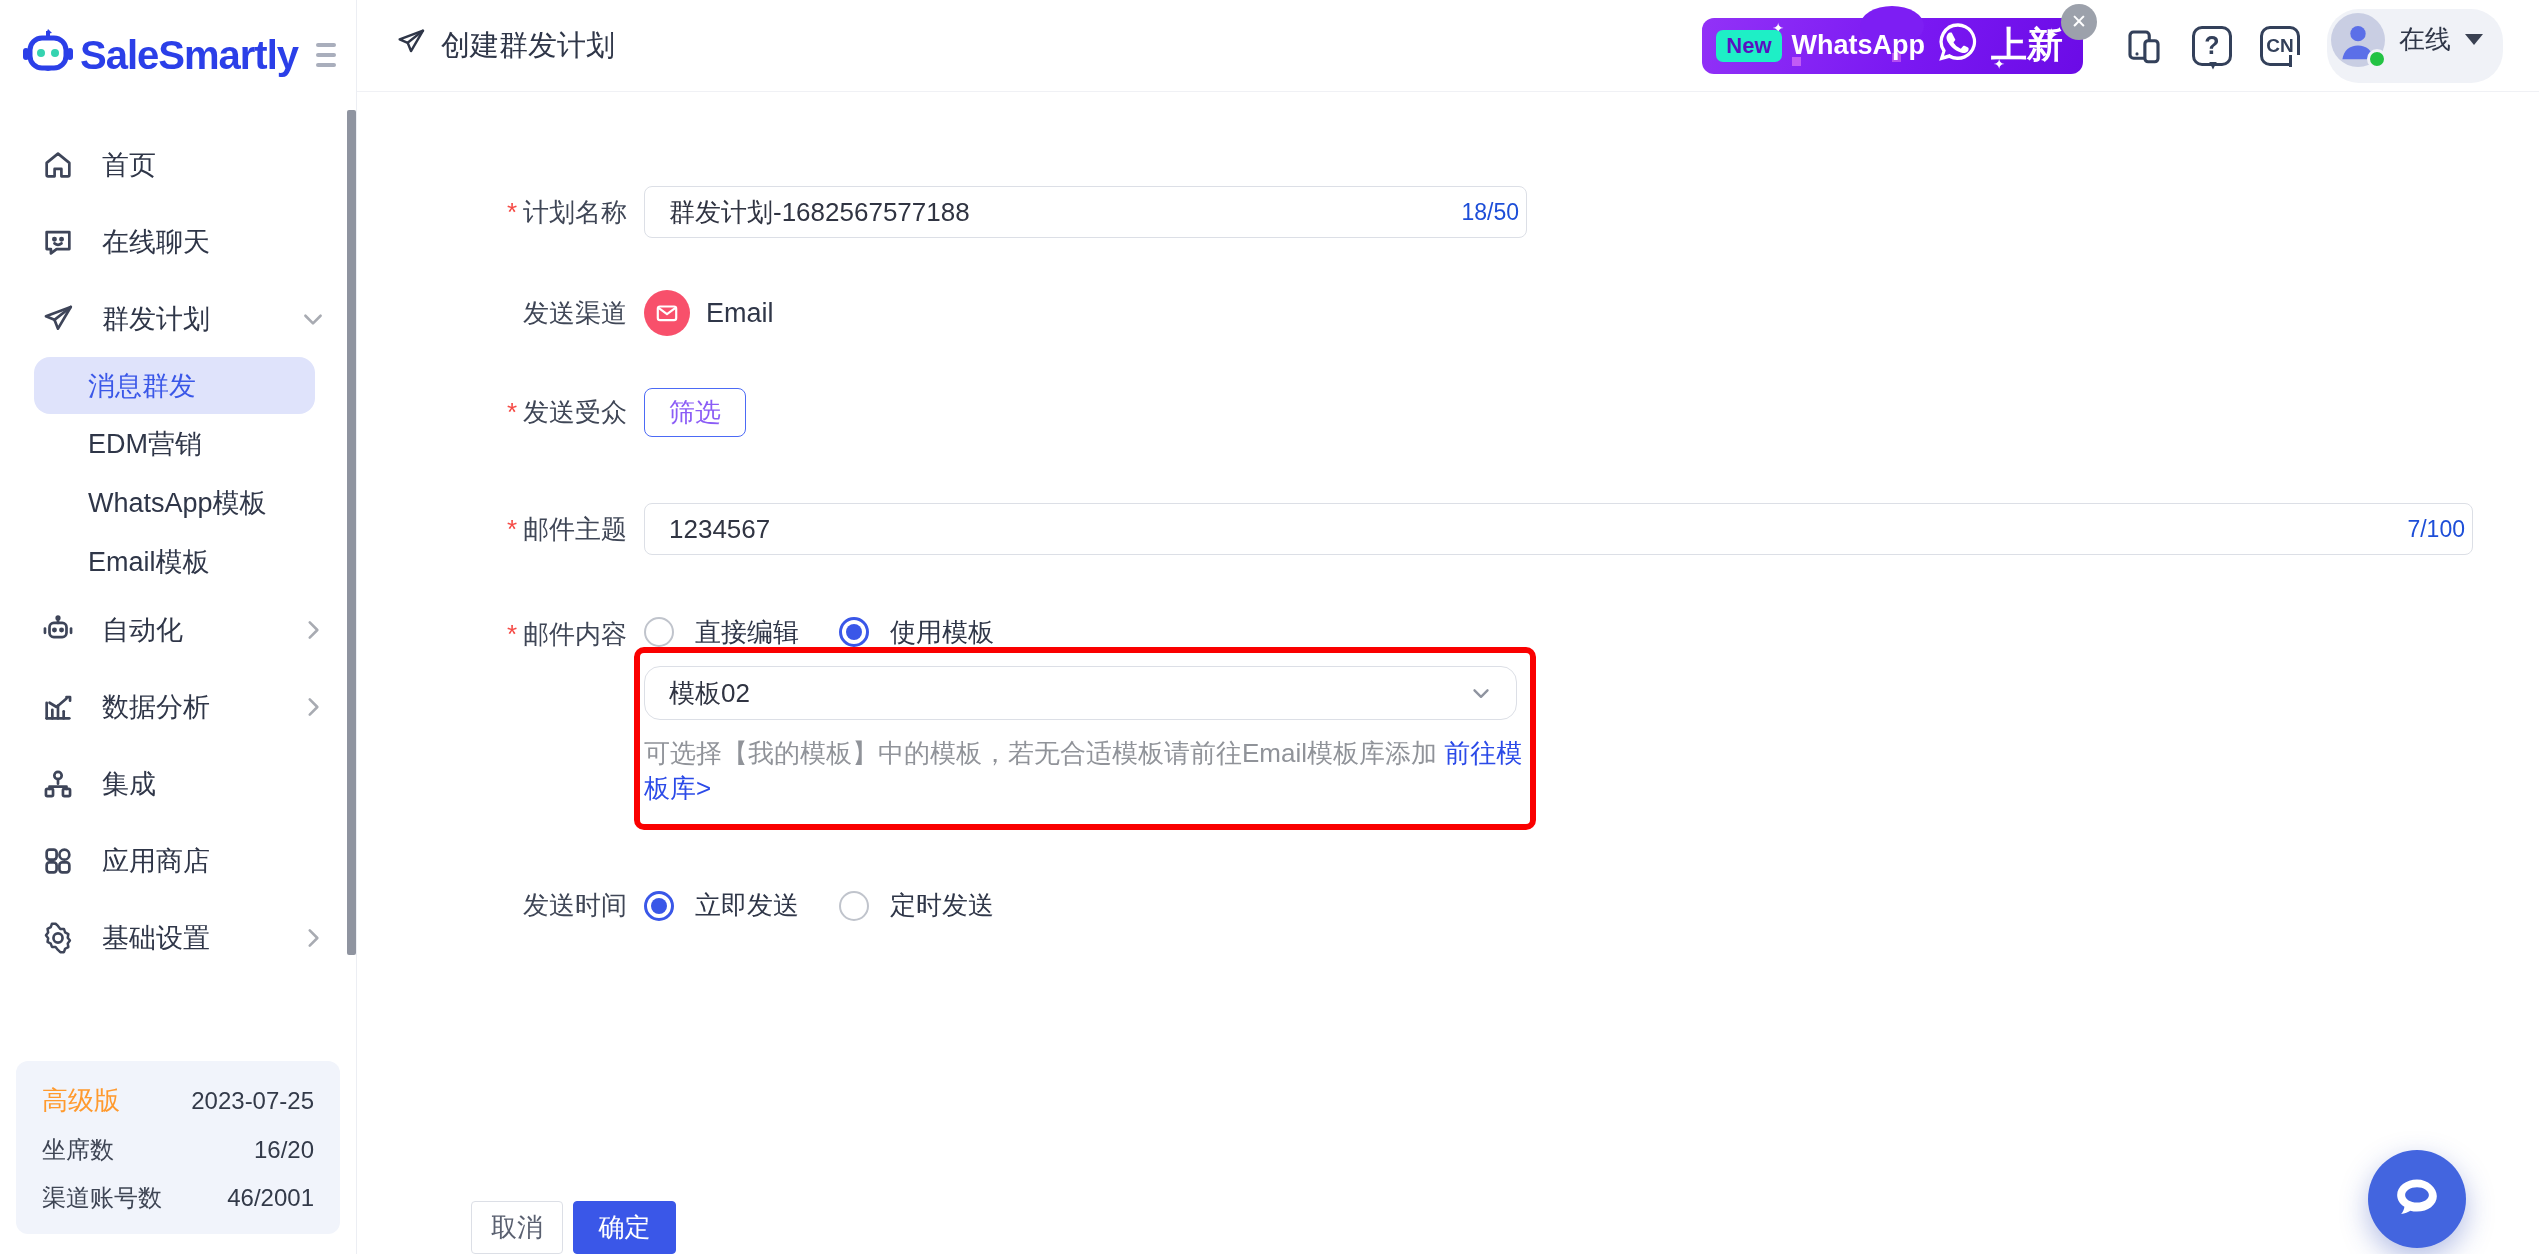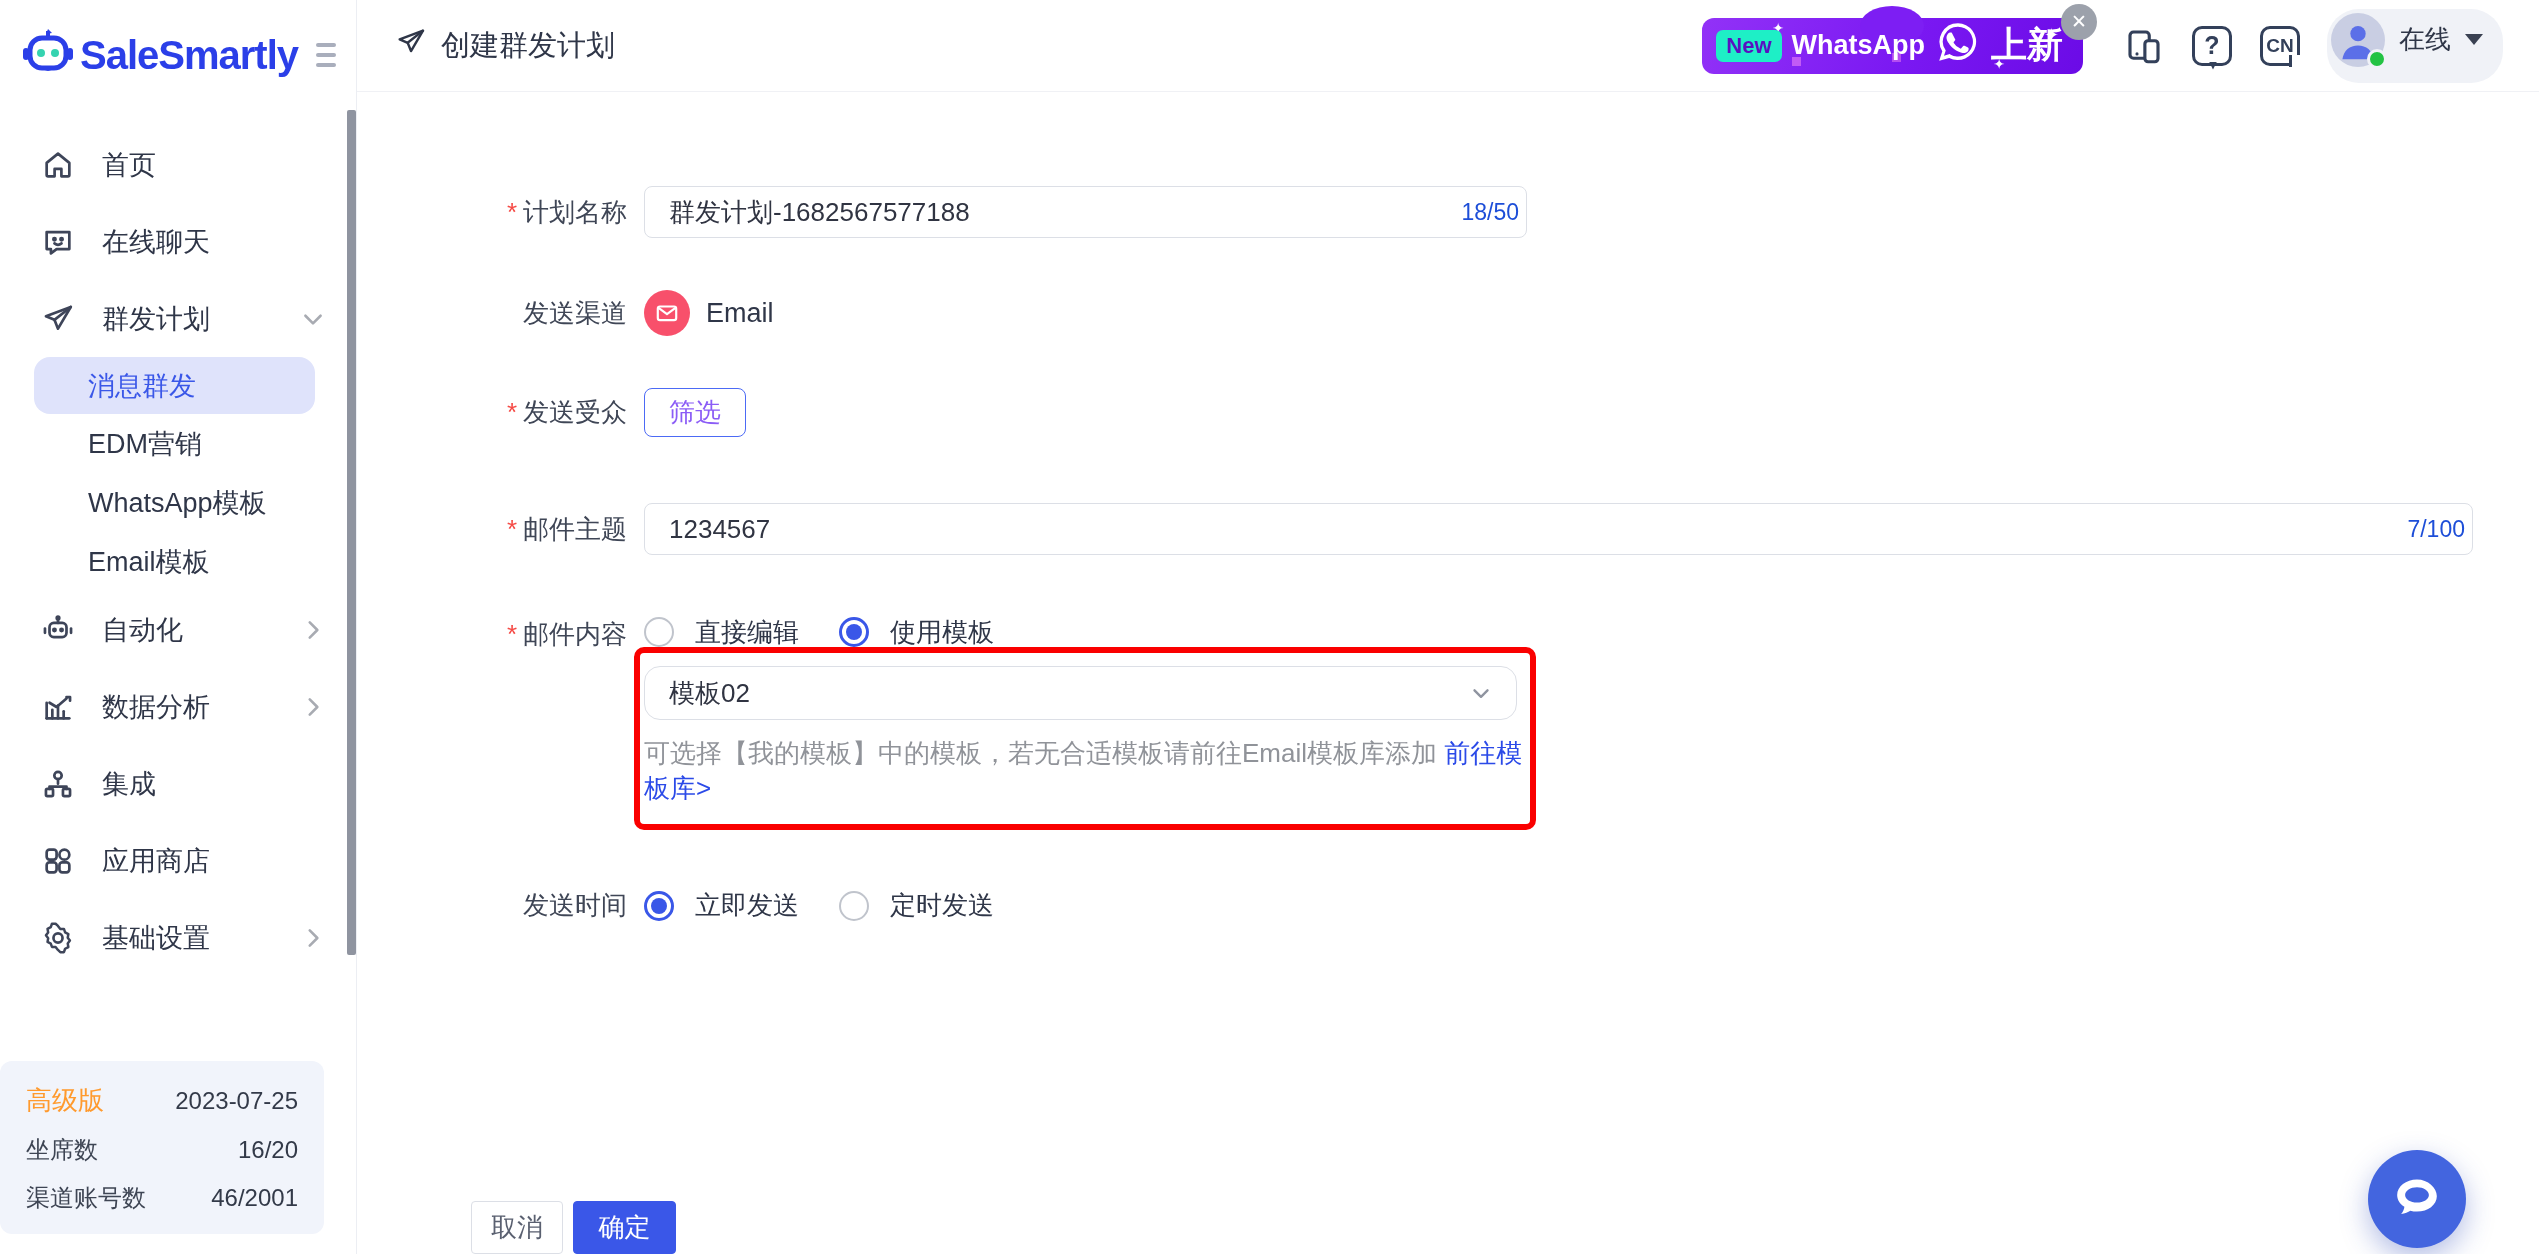--- a/index.html
+++ b/index.html
@@ -18,21 +18,21 @@
   .hamburger i { display:block; height:4px; border-radius:2px; background:#A9AEBC; }
 
   .nav { margin-top:16px; }
   .nav-item { height:77px; display:flex; align-items:center; padding:0 30px 0 40px; font-size:27px; color:#2F3648; cursor:pointer; }
   .nav-ic { width:36px; height:36px; display:flex; align-items:center; justify-content:center; flex-shrink:0; }
   .nav-item .nav-label { margin-left:26px; flex:1; }
   .nav-chev { width:26px; height:26px; flex-shrink:0; }
   .nav-sub { height:59px; display:flex; align-items:center; padding-left:88px; font-size:27px; color:#2F3648; cursor:pointer; }
   .nav-sub.active { margin:0 41px 0 34px; padding-left:54px; height:57px; border-radius:16px; background:#DFE3FB; color:#3A57E8; }
 
-  .plan-panel { position:absolute; left:0; bottom:20px; width:324px; border-radius:12px; background:#F1F4FB; padding:22px 26px 20px 26px; font-size:24px; }
+  .plan-panel { position:absolute; left:16px; bottom:20px; width:324px; border-radius:12px; background:#F1F4FB; padding:22px 26px 20px 26px; font-size:24px; }
   .pp-row { display:flex; justify-content:space-between; align-items:center; margin-bottom:16px; color:#3E4554; }
   .pp-row:last-child { margin-bottom:0; }
   .pp-tier { color:#FF9A2E; font-size:26px; }
   .pp-val { color:#333A49; }
 
   .side-scrollbar { position:absolute; top:110px; right:0; width:9px; height:845px; background:#8F94A0; border-radius:2px; }
 
   
   .main { flex:1; display:flex; flex-direction:column; background:#fff; min-width:0; }
   .topbar { height:110px; display:flex; align-items:center; justify-content:space-between; padding:0 36px 0 38px; border-bottom:1px solid #F0F1F5; }

